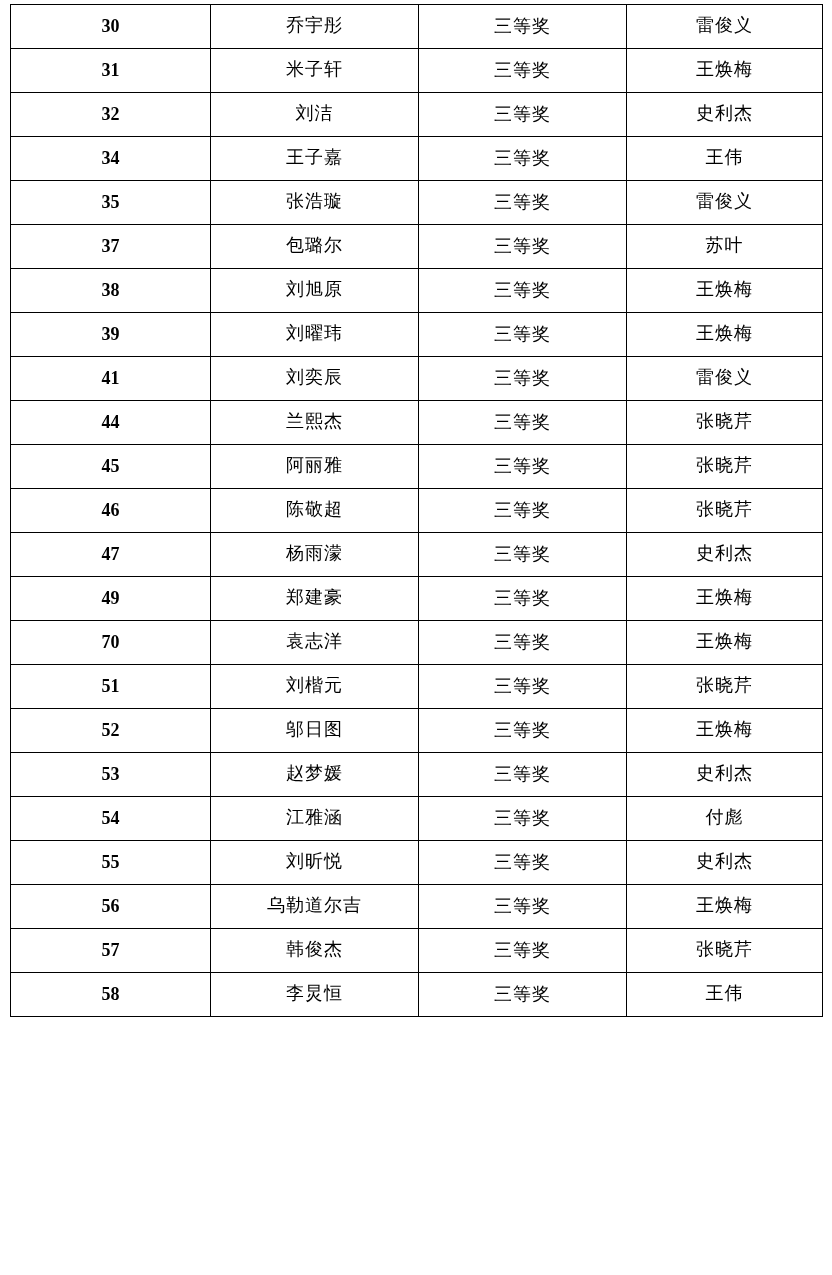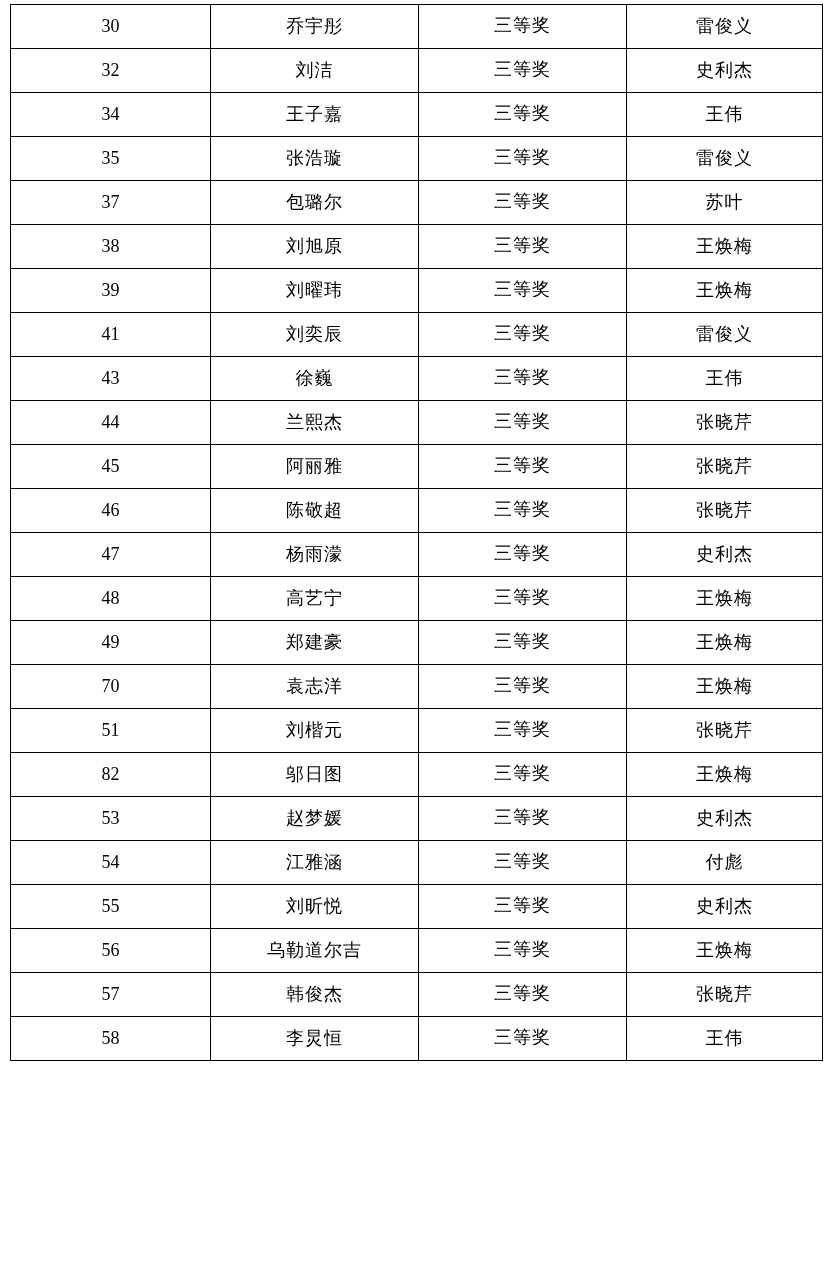--- a/index.html
+++ b/index.html
@@ -33,28 +33,29 @@
     vertical-align: middle;
     font-size: 18px;
     line-height: 1.2;
     padding: 0 2px;
     white-space: nowrap;
     overflow: hidden;
   }
   td.num {
     font-family: "Liberation Serif", "DejaVu Serif", serif;
     font-size: 18px;
+    font-weight: bold;
   }
   td.cn {
-    font-family: Liberation Serif, serif;
+    font-family: Liberation Mono, monospace;
     font-size: 18px;
     letter-spacing: 1px;
   }
   td.prize {
-    font-family: Liberation Mono, monospace;
+    font-family: Liberation Sans, sans-serif;
     font-size: 16px;
     letter-spacing: 1px;
   }
 </style>
 </head>
 <body>
 
 <div class="page">
   <table class="award-table">
     <colgroup>
@@ -64,20 +65,26 @@
       <col class="c-coach">
     </colgroup>
     <tbody>
         <tr>
           <td class="num">30</td>
           <td class="cn">乔宇彤</td>
           <td class="prize">三等奖</td>
           <td class="cn">雷俊义</td>
         </tr>
         <tr>
+          <td class="num">31</td>
+          <td class="cn">米子轩</td>
+          <td class="prize">三等奖</td>
+          <td class="cn">王焕梅</td>
+        </tr>
+        <tr>
           <td class="num">32</td>
           <td class="cn">刘洁</td>
           <td class="prize">三等奖</td>
           <td class="cn">史利杰</td>
         </tr>
         <tr>
           <td class="num">34</td>
           <td class="cn">王子嘉</td>
           <td class="prize">三等奖</td>
           <td class="cn">王伟</td>
@@ -106,26 +113,20 @@
           <td class="prize">三等奖</td>
           <td class="cn">王焕梅</td>
         </tr>
         <tr>
           <td class="num">41</td>
           <td class="cn">刘奕辰</td>
           <td class="prize">三等奖</td>
           <td class="cn">雷俊义</td>
         </tr>
         <tr>
-          <td class="num">43</td>
-          <td class="cn">徐巍</td>
-          <td class="prize">三等奖</td>
-          <td class="cn">王伟</td>
-        </tr>
-        <tr>
           <td class="num">44</td>
           <td class="cn">兰熙杰</td>
           <td class="prize">三等奖</td>
           <td class="cn">张晓芹</td>
         </tr>
         <tr>
           <td class="num">45</td>
           <td class="cn">阿丽雅</td>
           <td class="prize">三等奖</td>
           <td class="cn">张晓芹</td>
@@ -136,45 +137,39 @@
           <td class="prize">三等奖</td>
           <td class="cn">张晓芹</td>
         </tr>
         <tr>
           <td class="num">47</td>
           <td class="cn">杨雨濛</td>
           <td class="prize">三等奖</td>
           <td class="cn">史利杰</td>
         </tr>
         <tr>
-          <td class="num">48</td>
-          <td class="cn">高艺宁</td>
-          <td class="prize">三等奖</td>
-          <td class="cn">王焕梅</td>
-        </tr>
-        <tr>
           <td class="num">49</td>
           <td class="cn">郑建豪</td>
           <td class="prize">三等奖</td>
           <td class="cn">王焕梅</td>
         </tr>
         <tr>
           <td class="num">70</td>
           <td class="cn">袁志洋</td>
           <td class="prize">三等奖</td>
           <td class="cn">王焕梅</td>
         </tr>
         <tr>
           <td class="num">51</td>
           <td class="cn">刘楷元</td>
           <td class="prize">三等奖</td>
           <td class="cn">张晓芹</td>
         </tr>
         <tr>
-          <td class="num">82</td>
+          <td class="num">52</td>
           <td class="cn">邬日图</td>
           <td class="prize">三等奖</td>
           <td class="cn">王焕梅</td>
         </tr>
         <tr>
           <td class="num">53</td>
           <td class="cn">赵梦媛</td>
           <td class="prize">三等奖</td>
           <td class="cn">史利杰</td>
         </tr>

